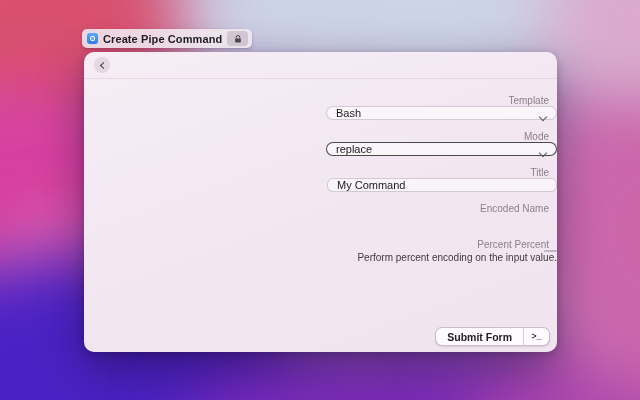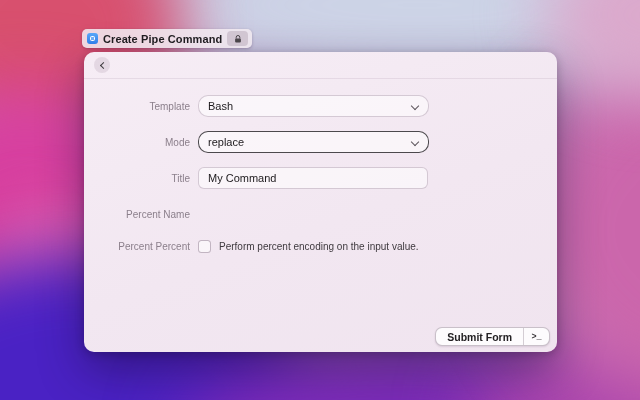--- a/index.html
+++ b/index.html
@@ -39,21 +39,21 @@
 
   .win-header { height:27px; border-bottom:1px solid rgba(80,40,80,0.09);
     display:flex; align-items:center; padding-left:10px; }
   .back-btn { width:16px; height:16px; border-radius:50%; background:rgba(120,90,120,0.14);
     display:flex; align-items:center; justify-content:center; cursor:default; }
   .chev-left { width:5px; height:5px; border-left:1.5px solid #3c383c; border-bottom:1.5px solid #3c383c;
     transform:rotate(45deg); margin-left:2px; }
 
   
   .form { padding-top:16px; }
-  .row { display:flex; align-items:center; height:22px; margin-bottom:14px; }
+  .row { display:flex; align-items:flex-end; height:22px; margin-bottom:14px;flex-direction:column; }
   .row.checkbox-row { height:14px; margin-bottom:0; }
   .row-label { width:114px; text-align:right; padding-right:8px; font-size:10px; color:#8b7f8b; }
   .field { position:relative; width:231px; height:22px; border-radius:10px;
     background:rgba(255,255,255,0.55); border:1px solid rgba(90,60,90,0.24);
     display:flex; align-items:center; }
   .field.focused { border:1.5px solid rgba(45,42,46,0.85); }
   .field-value { font-size:11px; color:#1d1a1d; padding-left:9px; white-space:nowrap; }
   input.field-input { width:230px; height:22px; border-radius:6px;
     background:rgba(255,255,255,0.55); border:1px solid rgba(90,60,90,0.24);
     font-family:"Liberation Sans", sans-serif; font-size:11px; color:#1d1a1d;
@@ -128,21 +128,21 @@
         <span class="chev-down"></span>
       </div>
     </div>
 
     <div class="row">
       <span class="row-label">Title</span>
       <input class="field-input" type="text" value="My Command" style="">
     </div>
 
     <div class="row">
-      <span class="row-label">Percent Name</span>
+      <span class="row-label">Encoded Name</span>
     </div>
 
     <div class="row checkbox-row">
       <span class="row-label">Percent Percent</span>
       <span class="checkbox"></span>
       <span class="checkbox-desc">Perform percent encoding on the input value.</span>
     </div>
 
   </div>
 

